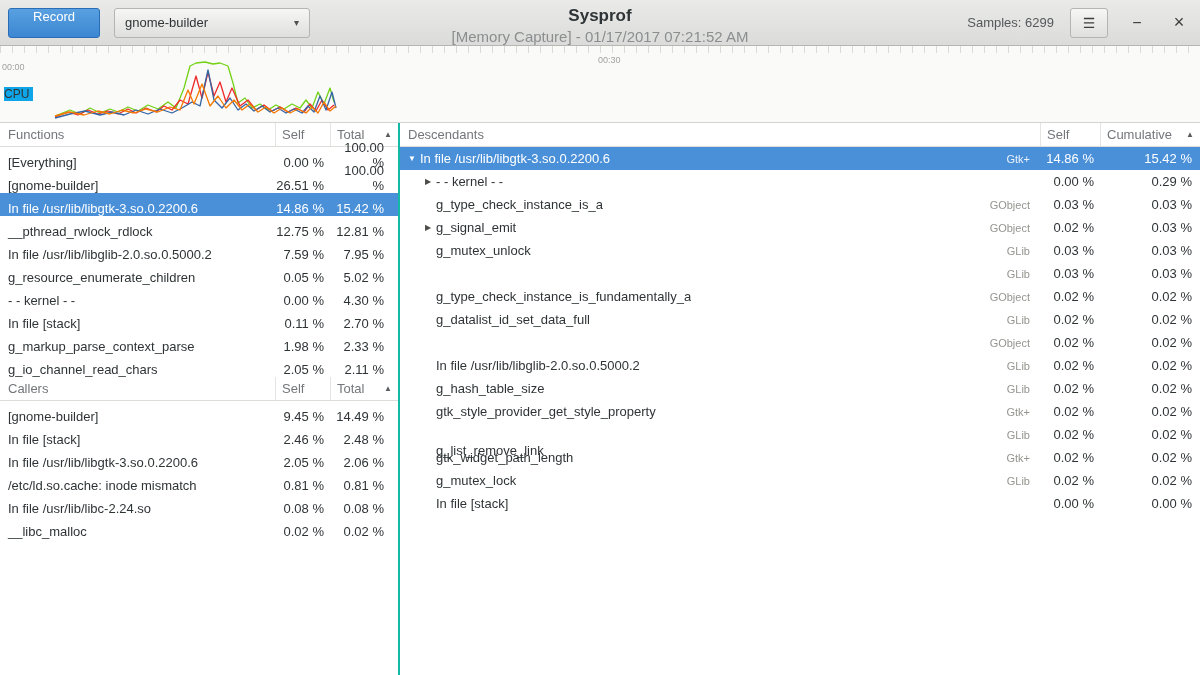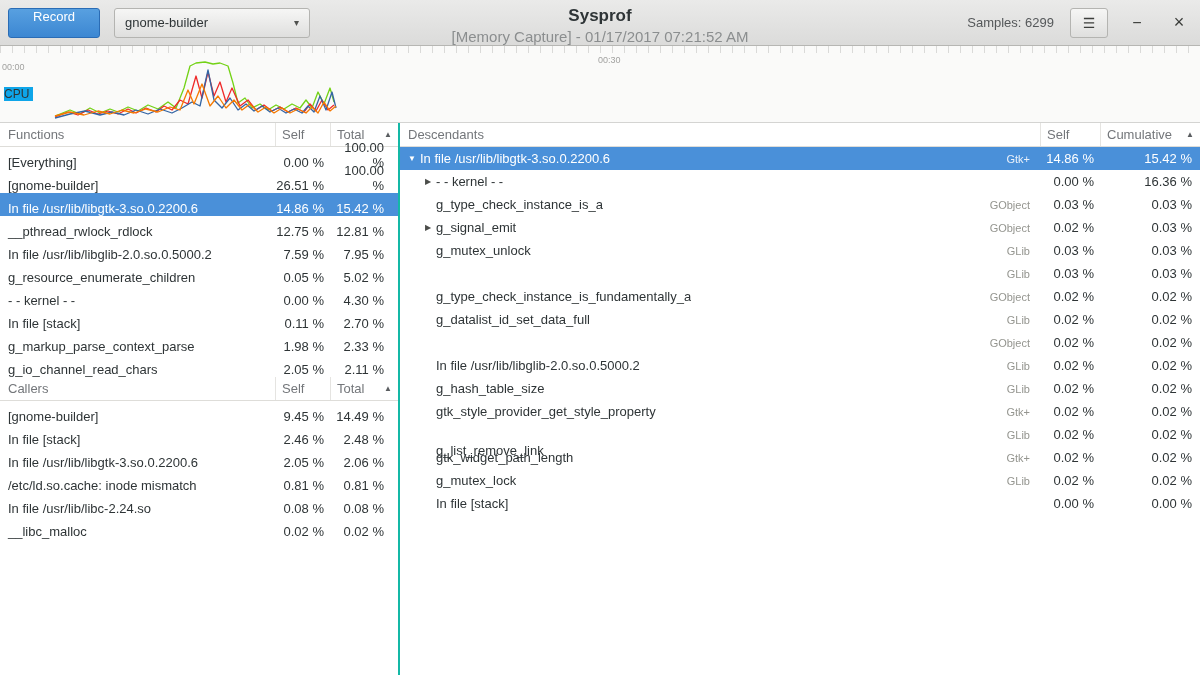--- a/index.html
+++ b/index.html
@@ -265,21 +265,21 @@
           <span class="d-self">14.86 %</span>
           <span class="d-cum">15.42 %</span>
         </div>
         <div class="drow">
           <span class="d-name" style="padding-left: 20px;">
             <span class="expander">▶</span>
             <span class="d-label">- - kernel - -</span>
           </span>
           <span class="d-lib"></span>
           <span class="d-self">0.00 %</span>
-          <span class="d-cum">16.36 %</span>
+          <span class="d-cum">0.29 %</span>
         </div>
         <div class="drow">
           <span class="d-name" style="padding-left: 20px;">
             <span class="expander"></span>
             <span class="d-label">g_type_check_instance_is_a</span>
           </span>
           <span class="d-lib">GObject</span>
           <span class="d-self">0.03 %</span>
           <span class="d-cum">0.03 %</span>
         </div>

